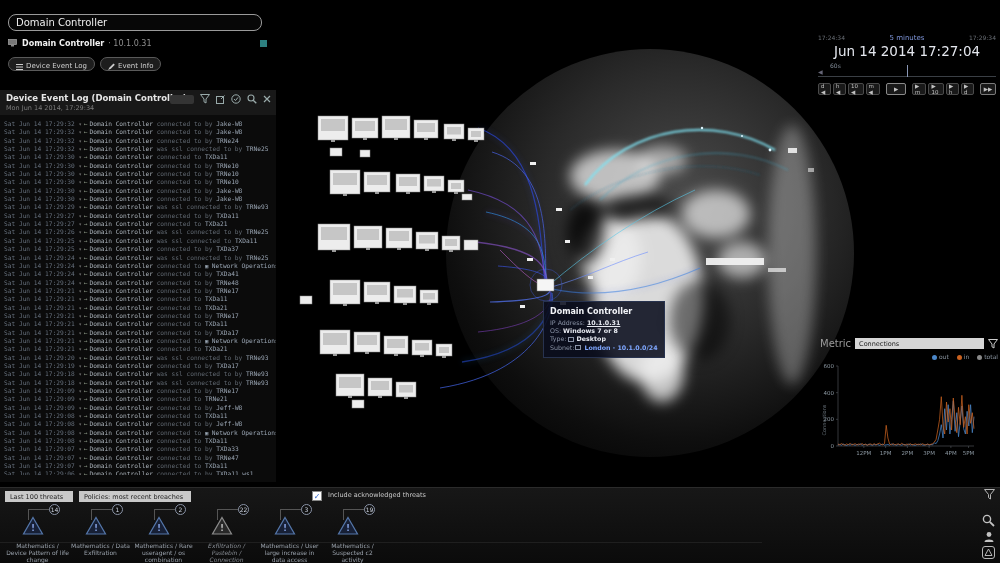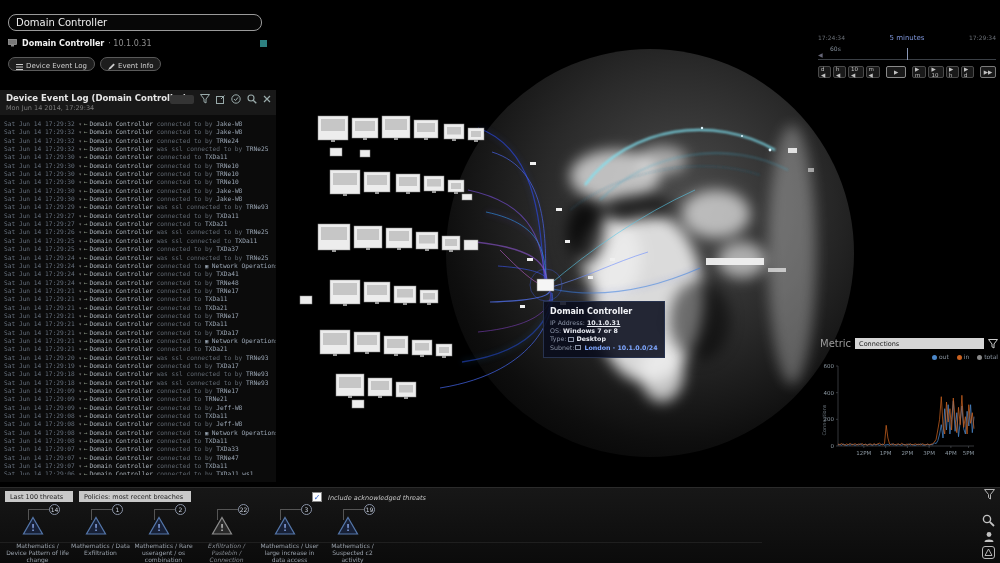--- a/index.html
+++ b/index.html
@@ -74,26 +74,26 @@
   #metric-label { font-size:10px; color:#9a9a9a; }
   #metric-select { width:134px; height:11px; background:#d6d6d6; color:#222; font-size:6.5px;
     display:flex; align-items:center; padding:0 4px; }
   #metric-legend { display:flex; justify-content:flex-end; gap:8px; margin-top:4px; font-size:6px; color:#8b95a0; }
   .leg-dot { display:inline-block; width:5px; height:5px; border-radius:50%; margin-right:2px; vertical-align:middle; }
   #metric-chart { margin-top:2px; }
 
   
   #bottom-bar { position:absolute; left:0; top:487px; width:1000px; height:76px; z-index:5;
     background:linear-gradient(#171717,#0b0b0b); border-top:1px solid #2b2b2b; }
-  #bb-row1 { position:absolute; left:5px; top:3px; display:flex; align-items:flex-end; gap:6px; }
+  #bb-row1 { position:absolute; left:5px; top:3px; display:flex; align-items:flex-start; gap:6px; }
   .bb-select { height:11px; background:#c9c9c9; color:#1f1f1f; font-size:6.5px;
     display:flex; align-items:center; padding:0 5px; }
   #bb-check { width:10px; height:10px; background:#fff; border:1px solid #888; display:flex;
     align-items:center; justify-content:center; color:#2f62c9; font-size:8px; margin-left:115px; }
-  #bb-check-label { font-size:6.5px; color:#c9c9c9;font-style:italic; }
+  #bb-check-label { font-size:6.5px; color:#c9c9c9; }
   #threat-list { position:absolute; left:6px; top:16px; display:flex; }
   .threat-item { width:63px; height:58px; position:relative; }
   .threat-bracket { position:absolute; left:22px; top:5px; width:24px; height:11px;
     border-left:1px solid #555; border-top:1px solid #555; }
   .threat-badge { position:absolute; right:9px; top:0; width:11px; height:11px; border-radius:50%;
     background:#101010; border:1px solid #8a93a6; color:#cfd6e2; font-size:6px;
     display:flex; align-items:center; justify-content:center; }
   .threat-tri { position:absolute; left:16px; top:12px; }
   .threat-label { position:absolute; left:0; top:38px; width:100%; text-align:center;
     font-size:6px; line-height:7px; color:#9aa2ac; }
@@ -411,20 +411,21 @@
     <span>Subnet:</span><span class="tt-ico"></span> <span class="blue">London · 10.1.0.0/24</span>
   </div>
 </div>
 
 <div id="time-panel">
   <div id="time-range">
     <span>17:24:34</span>
     <span class="mid">5 minutes</span>
     <span>17:29:34</span>
   </div>
+  <div id="time-current">Jun 14 2014 17:27:04</div>
   <div id="timeline">
     <span class="lraquo">◀</span>
     <span class="marker">60s</span>
     <div class="track"></div>
     <div class="cursor"></div>
   </div>
   <div id="time-buttons">
       <div class="t-btn ">d ◀</div>
       <div class="t-btn ">h ◀</div>
       <div class="t-btn ">10 ◀</div>

